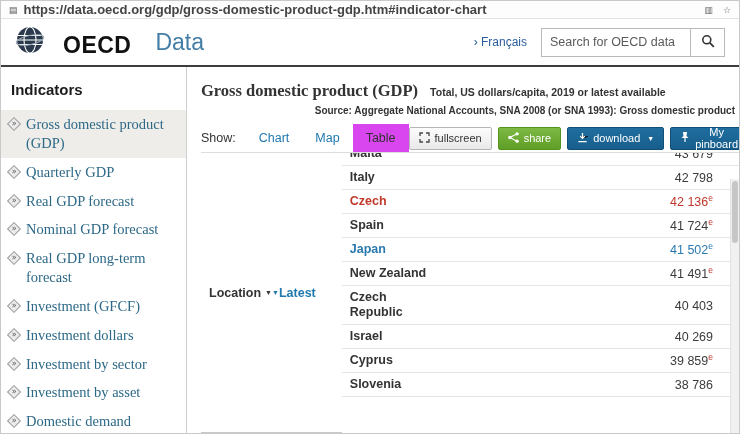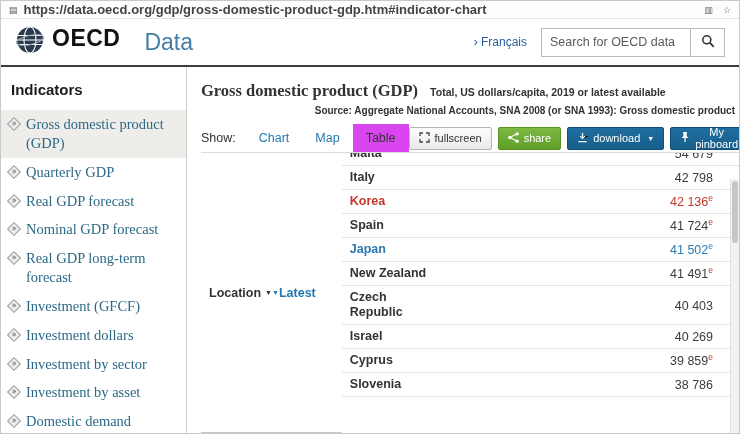--- a/index.html
+++ b/index.html
@@ -21,21 +21,21 @@
   }
   .url { font-size: 13px; color: #444; cursor: text; font-weight: bold; }
   .browser-icons { margin-left: auto; display: flex; gap: 10px; font-size: 9px; color: #666; }
   .browser-icons span { cursor: pointer; }
 
   
   .site-header {
     flex: 0 0 48px; display: flex; align-items: center; padding: 0 14px;
     border-bottom: 2px solid #3d3d3d; background: #fff;
   }
-  .logo { display: flex; align-items: flex-start; gap: 7px; cursor: pointer; }
+  .logo { display: flex; align-items: flex-end; gap: 18px; cursor: pointer; }
   .brand { font-size: 23px; font-weight: bold; color: #111; letter-spacing: .5px; }
   .product { font-size: 23px; color: #447ea6; margin-left: 24px; cursor: pointer; }
   .header-right { margin-left: auto; display: flex; align-items: center; gap: 14px; }
   .lang { font-size: 12px; color: #2a5d9e; text-decoration: none; cursor: pointer; }
   .search-box { display: flex; }
   .search-input {
     width: 150px; height: 29px; border: 1px solid #b9b9b9; padding: 0 8px;
     font-size: 12.5px; color: #333; font-family: inherit;
   }
   .search-input::placeholder { color: #5a5a5a; }
@@ -308,30 +308,30 @@
           <span class="th-latest">
             <i class="sort">▼</i>
             <span>Latest</span>
           </span>
         </div>
         <div class="tbody">
           <div class="rows">
 
               <div class="trow c-default">
                 <span class="td-loc">Malta</span>
-                <span class="td-val"><span>54 679</span><sup></sup></span>
+                <span class="td-val"><span>43 679</span><sup></sup></span>
               </div>
 
               <div class="trow c-default">
                 <span class="td-loc">Italy</span>
                 <span class="td-val"><span>42 798</span><sup></sup></span>
               </div>
 
               <div class="trow c-red">
-                <span class="td-loc">Korea</span>
+                <span class="td-loc">Czech</span>
                 <span class="td-val"><span>42 136</span><sup>e</sup></span>
               </div>
 
               <div class="trow c-default">
                 <span class="td-loc">Spain</span>
                 <span class="td-val"><span>41 724</span><sup>e</sup></span>
               </div>
 
               <div class="trow c-blue">
                 <span class="td-loc">Japan</span>

